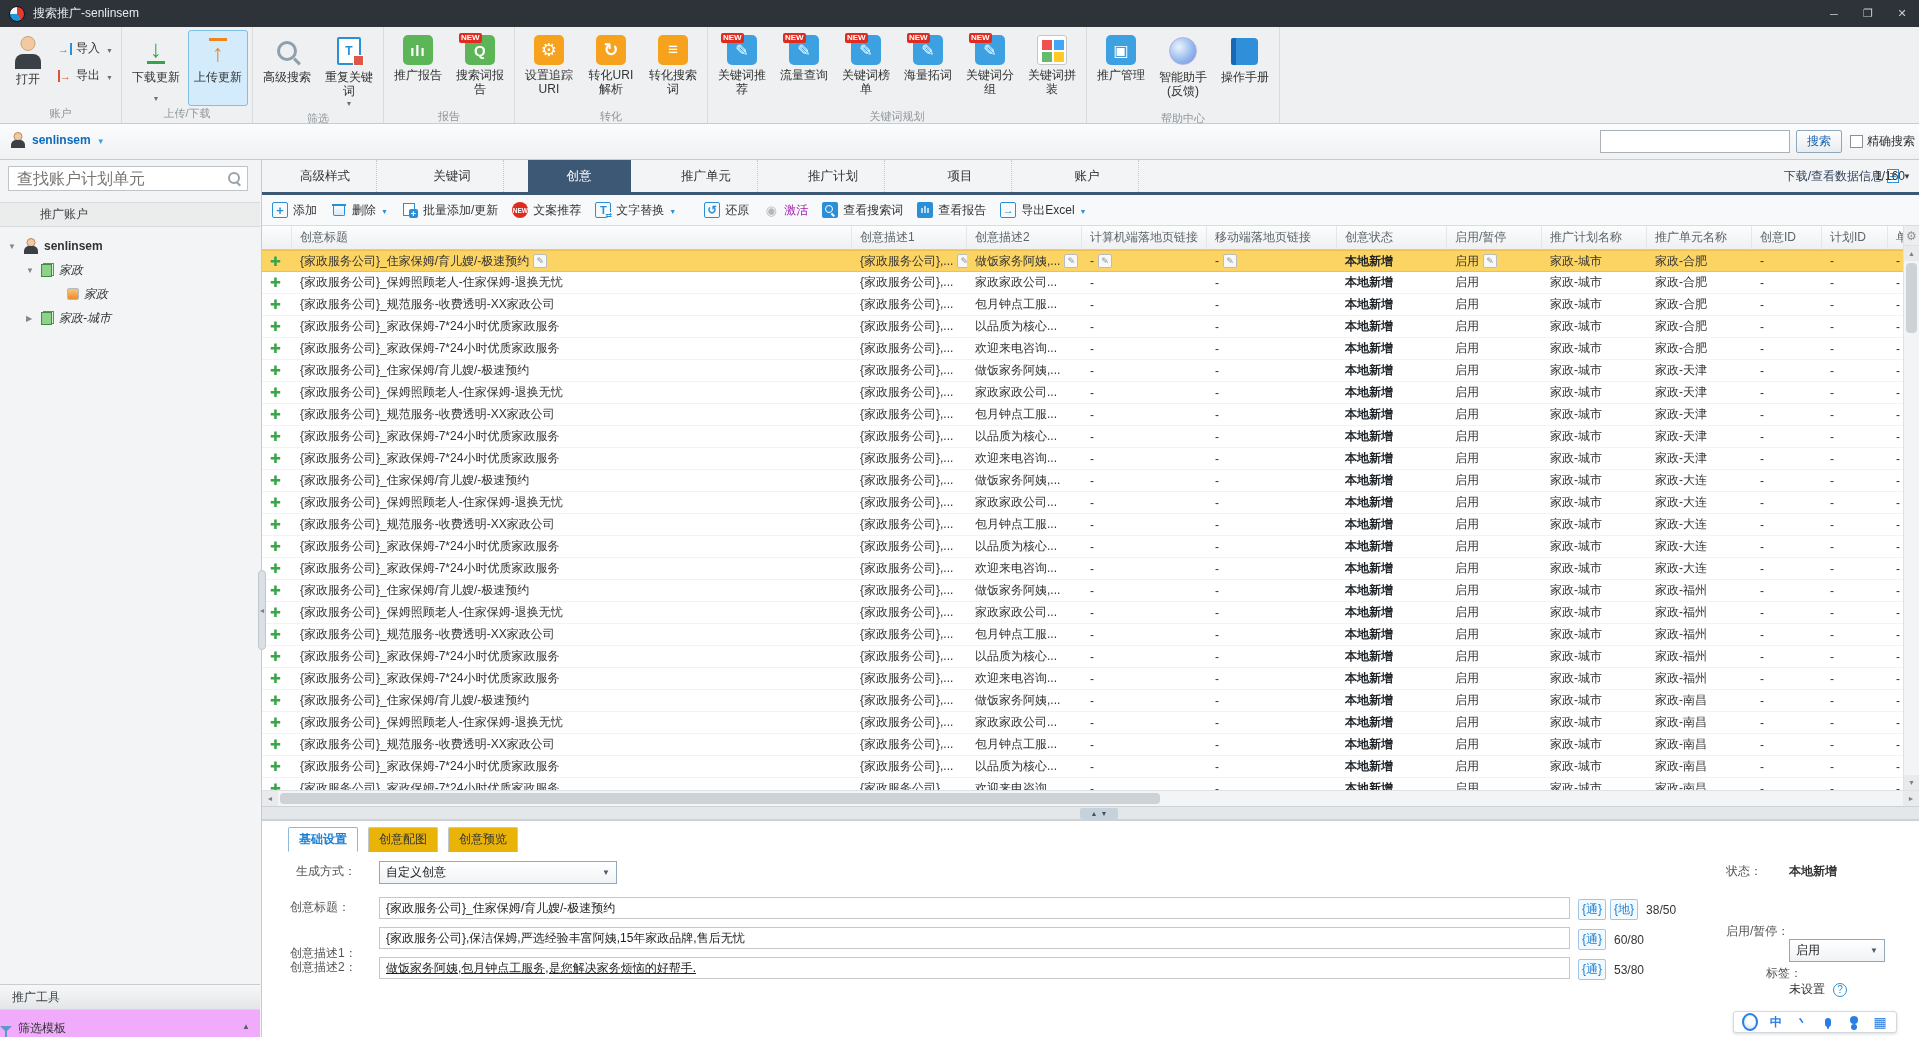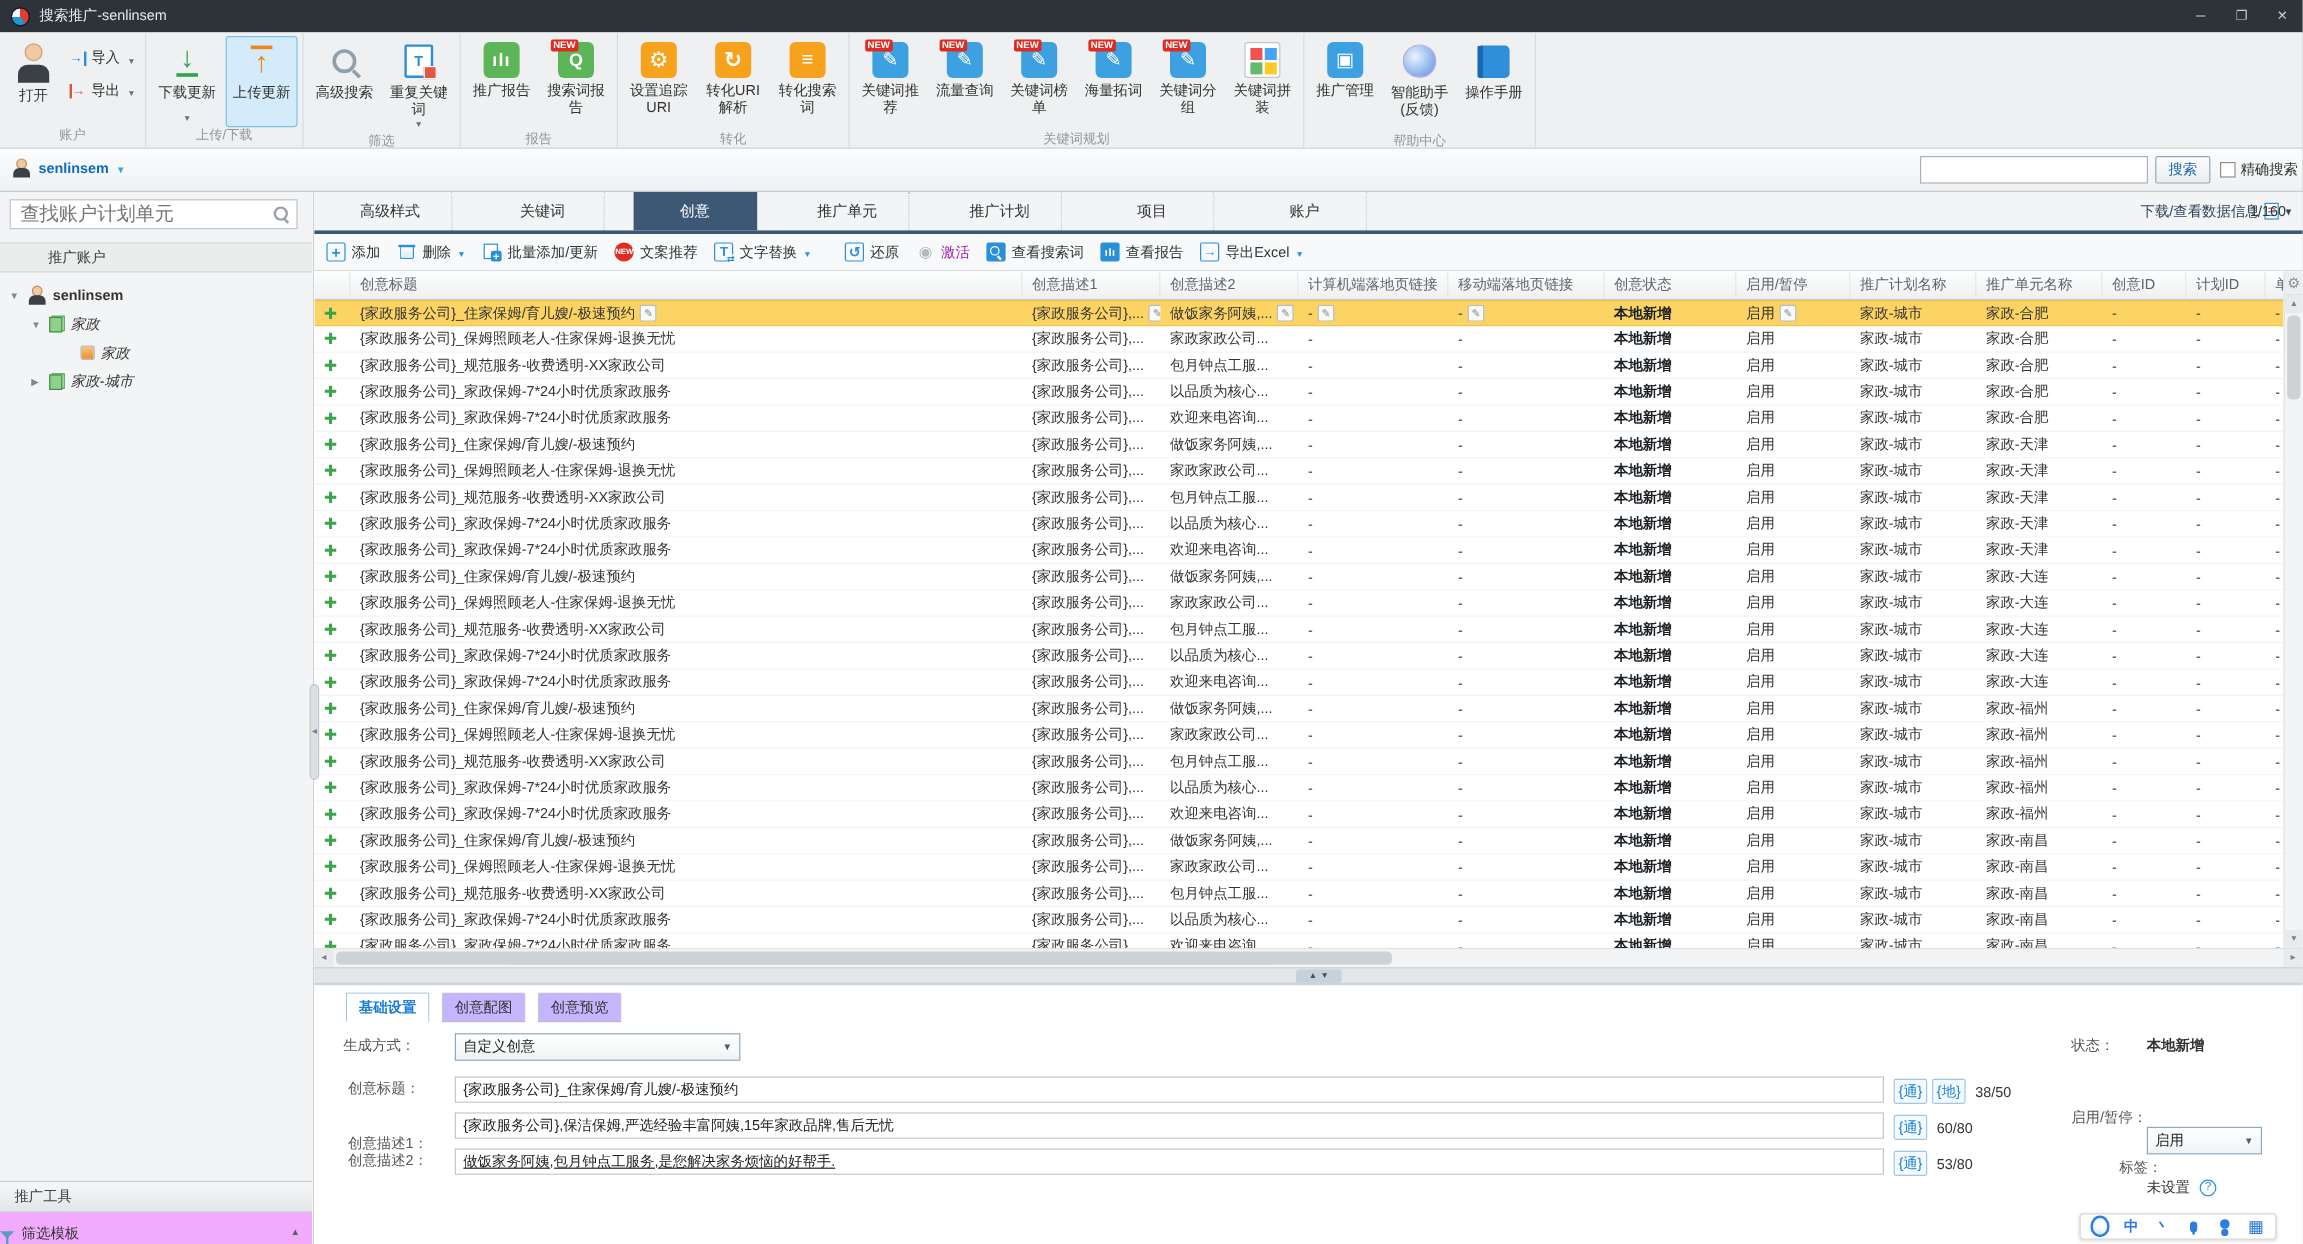--- a/index.html
+++ b/index.html
@@ -170,21 +170,21 @@
   .hs-l,.hs-r{position:absolute;top:0;bottom:0;width:16px;background:#e8eaec;display:flex;align-items:center;justify-content:center;font-size:7px;color:#7a838c;}
   .hs-l{left:0;}
   .hs-r{right:0;}
   .hs-thumb{position:absolute;left:18px;top:2px;width:880px;height:11px;background:#cdd2d6;border-radius:4px;}
   .splitbar{position:absolute;left:0;top:646px;right:0;height:14px;background:#e3e7ea;border-top:1px solid #cdd2d6;border-bottom:1px solid #cdd2d6;}
   .split-btn{position:absolute;left:818px;top:1px;width:38px;height:11px;background:#c6d2db;border-radius:2px;display:flex;align-items:center;justify-content:center;gap:3px;font-size:7px;color:#44515c;}
 
   
   .bpanel{position:absolute;left:0;top:660px;right:0;bottom:0;background:#fff;border-top:1px solid #cdd2d6;}
   .btabs{position:absolute;left:26px;top:6px;display:flex;gap:10px;}
-  .btab{padding:3px 10px;border:1px solid #c3c8cc;border-bottom-color:#aab0b5;background:#c4b5fd;color:#333;border-radius:2px 2px 0 0;}
+  .btab{padding:3px 10px;border:1px solid #c3c8cc;border-bottom-color:#aab0b5;background:#eab308;color:#333;border-radius:2px 2px 0 0;}
   .btab.active{background:#fff;color:#1a7fd4;border-color:#8fb8d8;border-bottom-color:#fff;font-weight:bold;}
   .frow{position:absolute;display:flex;align-items:center;}
   .flabel{color:#555;}
   .fin{border:1px solid #c3c8cc;height:22px;padding:0 6px;font-size:12px;color:#222;background:#fff;}
   .dropdown{border:1px solid #8fa8bd;background:linear-gradient(#fff,#f0f3f5);height:23px;display:flex;align-items:center;justify-content:space-between;padding:0 6px;color:#222;}
   .dropdown .dc{font-size:8px;color:#4a5a6a;margin-left:8px;}
   .wc-btn{border:1px solid #9fc6e8;background:#f3fafe;color:#1a7fd4;padding:1px 3px;border-radius:2px;margin-left:4px;}
   .counter{margin-left:8px;color:#333;}
   .bold{font-weight:bold;}
   .qmark{width:14px;height:14px;border:1px solid #2b8fd8;border-radius:50%;color:#2b8fd8;font-size:10px;display:inline-flex;align-items:center;justify-content:center;margin-left:8px;}
@@ -1374,21 +1374,21 @@
     <div class="bpanel">
       <div class="btabs">
 
           <div class="btab active">基础设置</div>
 
           <div class="btab">创意配图</div>
 
           <div class="btab">创意预览</div>
         </div>
 
-      <div class="frow" style="left:24px;top:42px;">
+      <div class="frow" style="left:34px;top:42px;">
         <span class="flabel">生成方式：</span>
       </div>
       <div class="frow dropdown" style="left:117px;top:40px;width:238px;">
         <span>自定义创意</span>
           <span class="dc">▼</span>
       </div>
 
       <div class="frow" style="left:28px;top:78px;">
         <span class="flabel">创意标题：</span>
       </div>

